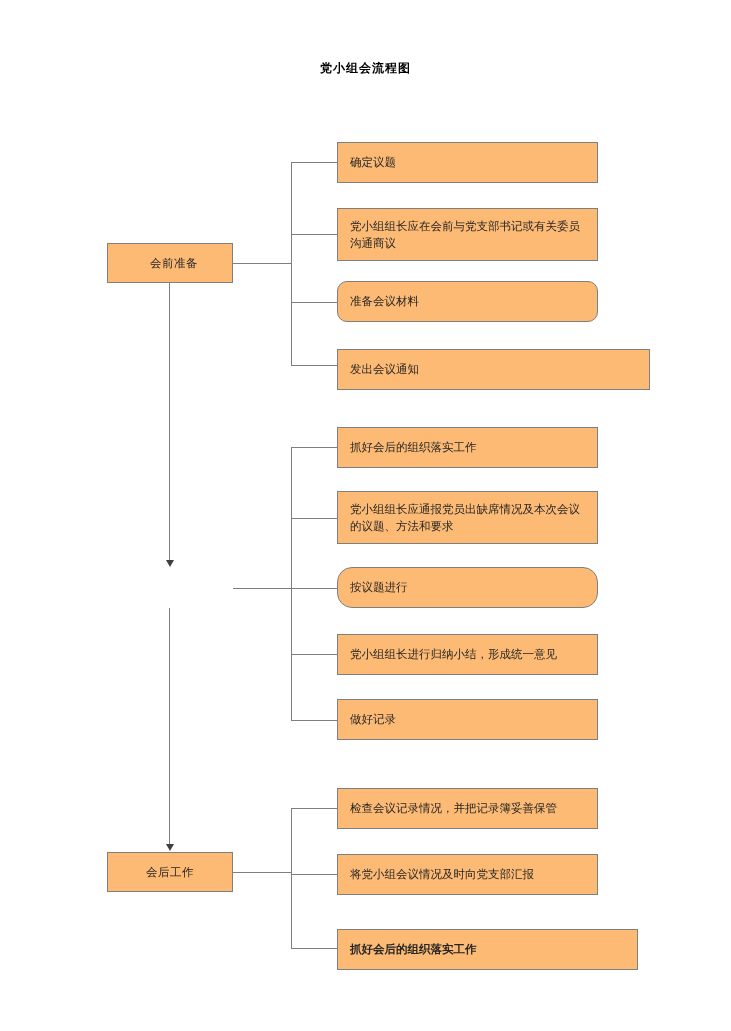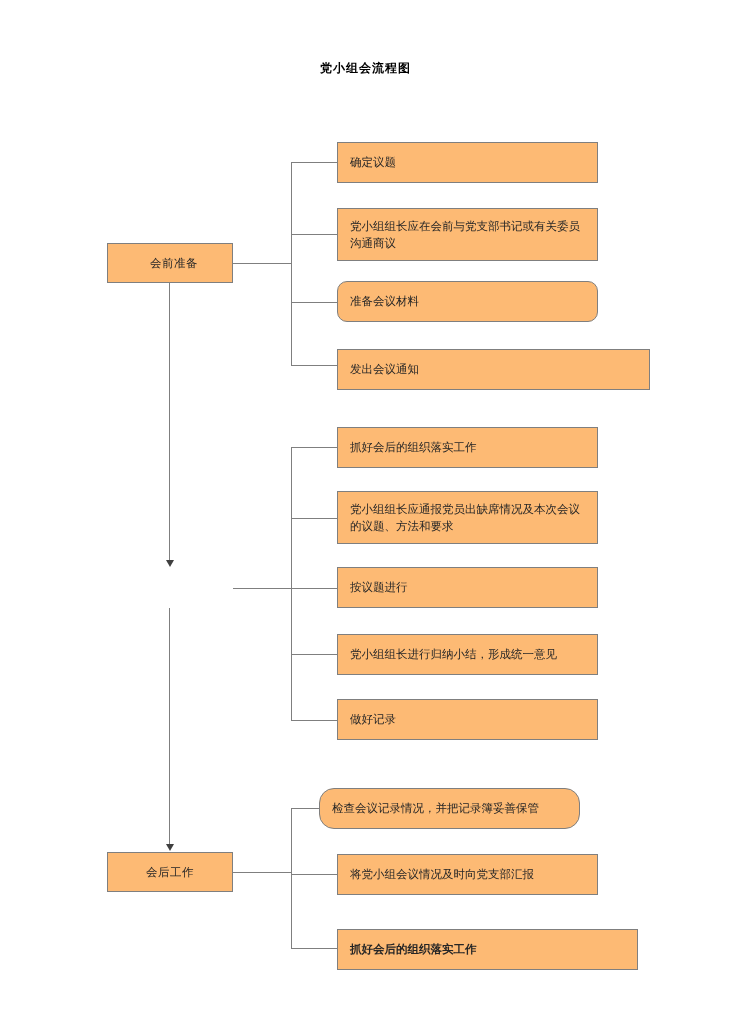--- a/index.html
+++ b/index.html
@@ -97,38 +97,38 @@
   <div class="conn conn-h" style="left:233px; top:588px; width:59px;"></div>
   <div class="conn conn-v" style="left:291px; top:447px; height:273px;"></div>
 
   <div class="conn conn-h" style="left:291px; top:447px; width:46px;"></div>
   <div class="node-box task-box" style="left:337px; top:427px; width:261px; height:41px;">抓好会后的组织落实工作</div>
 
   <div class="conn conn-h" style="left:291px; top:518px; width:46px;"></div>
   <div class="node-box task-box" style="left:337px; top:491px; width:261px; height:53px;font-family:Liberation Serif, serif;">党小组组长应通报党员出缺席情况及本次会议的议题、方法和要求</div>
 
   <div class="conn conn-h" style="left:291px; top:588px; width:46px;"></div>
-  <div class="node-box task-box" style="left:337px; top:567px; width:261px; height:41px;">按议题进行</div>
+  <div class="node-box task-box" style="left:337px; top:567px; width:261px; height:41px;border-radius:15px;">按议题进行</div>
 
   <div class="conn conn-h" style="left:291px; top:654px; width:46px;"></div>
   <div class="node-box task-box" style="left:337px; top:634px; width:261px; height:41px;">党小组组长进行归纳小结，形成统一意见</div>
 
   <div class="conn conn-h" style="left:291px; top:720px; width:46px;"></div>
   <div class="node-box task-box" style="left:337px; top:699px; width:261px; height:41px;">做好记录</div>
 
   <div class="conn conn-v" style="left:169px; top:608px; height:237px;"></div>
   <div class="arrow-head" style="left:166px; top:844px;"></div>
 
   <div class="node-box stage-box" style="left:107px; top:852px; width:126px; height:40px;">会后工作</div>
 
   <div class="conn conn-h" style="left:233px; top:872px; width:59px;"></div>
   <div class="conn conn-v" style="left:291px; top:808px; height:140px;"></div>
 
   <div class="conn conn-h" style="left:291px; top:808px; width:46px;"></div>
-  <div class="node-box task-box" style="left:319px; top:788px; width:261px; height:41px;border-radius:15px;">检查会议记录情况，并把记录簿妥善保管</div>
+  <div class="node-box task-box" style="left:337px; top:788px; width:261px; height:41px;">检查会议记录情况，并把记录簿妥善保管</div>
 
   <div class="conn conn-h" style="left:291px; top:874px; width:46px;"></div>
   <div class="node-box task-box" style="left:337px; top:854px; width:261px; height:41px;">将党小组会议情况及时向党支部汇报</div>
 
   <div class="conn conn-h" style="left:291px; top:948px; width:46px;"></div>
   <div class="node-box task-box" style="left:337px; top:929px; width:301px; height:41px;font-weight:bold;">抓好会后的组织落实工作</div>
 
 </div>
 
 </body></html>

